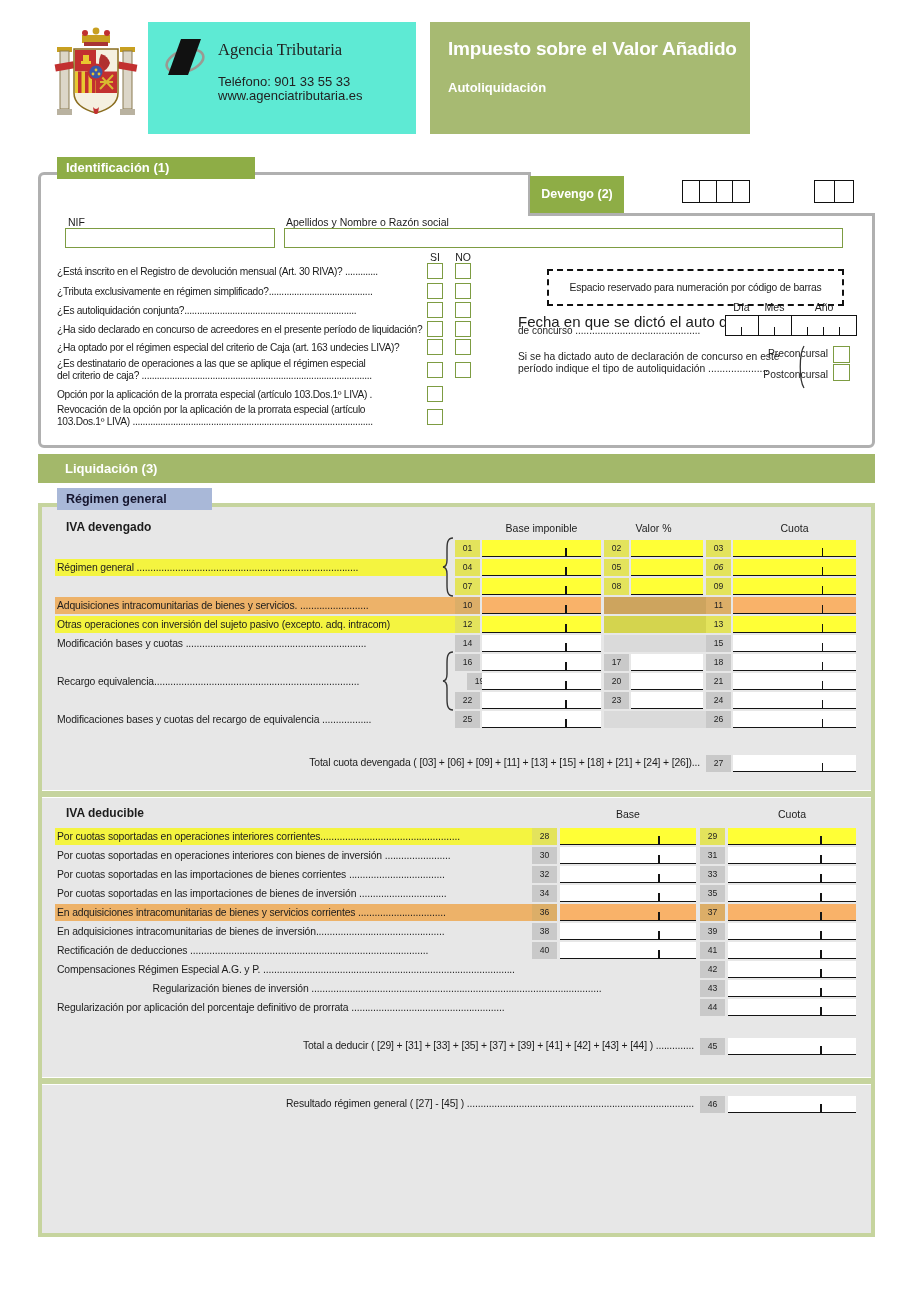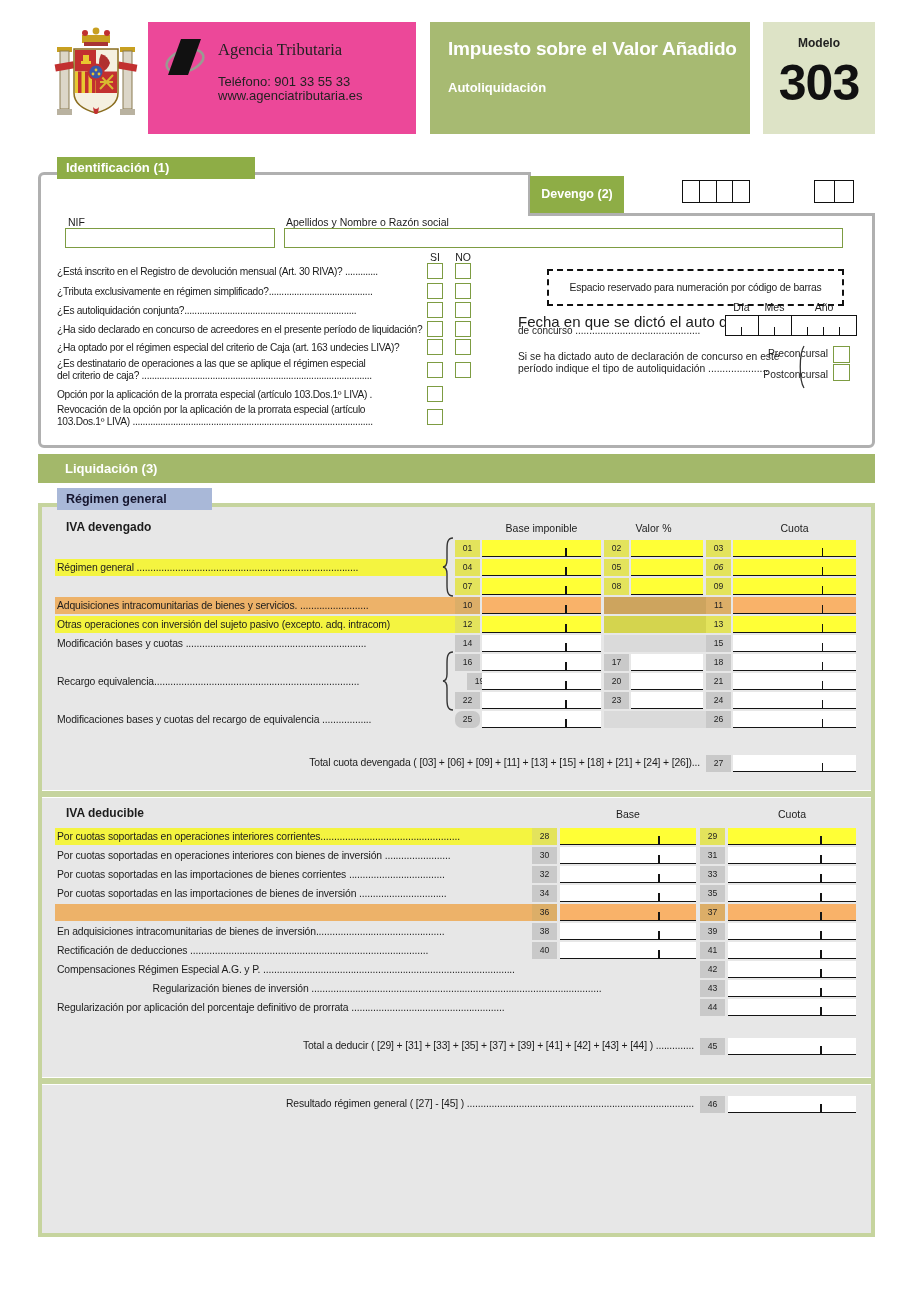--- a/index.html
+++ b/index.html
@@ -1,21 +1,21 @@
 <!DOCTYPE html>
 <html><head>
 <meta charset="utf-8">
 <style>
   *{margin:0;padding:0;box-sizing:border-box}
   html,body{background:#fff}
   body{font-family:"Liberation Sans",sans-serif;color:#1c1c1c;-webkit-font-smoothing:antialiased}
   #form{position:relative;width:913px;height:1291px;background:#fff;overflow:hidden}
   .abs{position:absolute}
   .hdr-panel{position:absolute;top:22px;height:112px}
-  #agency-panel{left:148px;width:268px;background:#ec4899}
+  #agency-panel{left:148px;width:268px;background:#5eead4}
   #title-panel{left:430px;width:320px;background:#a7ba72}
   #model-panel{left:763px;width:112px;background:#dde3c6;text-align:center}
   .agency-name{position:absolute;left:70px;top:18px;font-family:"Liberation Serif",serif;font-size:16.5px;color:#222}
   .agency-line{position:absolute;left:70px;font-size:13px;color:#222}
   .form-title{position:absolute;left:18px;top:16px;font-size:19px;font-weight:700;color:#fff;letter-spacing:-0.2px}
   .form-subtitle{position:absolute;left:18px;top:58px;font-size:13px;font-weight:700;color:#fff}
   .model-label{position:absolute;top:14px;width:100%;font-size:12px;font-weight:700;color:#222}
   .model-number{position:absolute;top:32px;width:100%;font-size:50px;font-weight:700;color:#111;letter-spacing:-1px}
   .sec-label{position:absolute;background:#8ead46;color:#fff;font-size:13px;font-weight:700;line-height:22px;padding-left:9px;z-index:5}
   #ident-label{left:57px;top:157px;width:198px;height:22px}
@@ -100,24 +100,20 @@
     <div class="agency-name">Agencia Tributaria</div>
     <div class="agency-line" style="top:52px">Teléfono: 901 33 55 33</div>
     <div class="agency-line" style="top:66px">www.agenciatributaria.es</div>
   </div>
 
   <div class="hdr-panel" id="title-panel">
     <div class="form-title">Impuesto sobre el Valor Añadido</div>
     <div class="form-subtitle">Autoliquidación</div>
   </div>
 
-  <div class="hdr-panel" id="model-panel">
-    <div class="model-label">Modelo</div>
-    <div class="model-number">303</div>
-  </div>
 
   <div class="sec-label" id="ident-label">Identificación (1)</div>
   <div id="ident-box"></div>
 
   <div id="devengo-strip"></div>
   <div id="devengo-label">Devengo (2)</div>
   <div class="small-lbl" style="left:634px;top:187px">Ejercicio</div>
   <div class="cellbox" style="left:682px;top:180px;width:68px;height:23px">
     <div class="cell"></div>
       <div class="cell"></div>
@@ -337,21 +333,21 @@
     <div class="field" style="left: 482px; top: 692px; width: 119px;">
       <div class="tick" style="position: absolute; bottom: 0px; left: 70%; width: 1.6px; height: 8px; background: rgb(20, 20, 20);"></div>
     </div>
     <div class="num" style="left: 604px; top: 692px;">23</div>
     <div class="field" style="left: 631px; top: 692px; width: 72px;"></div>
     <div class="num" style="left: 706px; top: 692px;">24</div>
     <div class="field" style="left: 733px; top: 692px; width: 123px;">
       <div class="tick" style="position: absolute; bottom: 0px; left: 72%; width: 1.6px; height: 8px; background: rgb(20, 20, 20);"></div>
     </div>
     <div class="row-label" style="top: 714px; width: 392px;">Modificaciones bases y cuotas del recargo de equivalencia ..................</div>
-    <div class="num" style="left: 455px; top: 711px; border-radius: 7px;">25</div>
+    <div class="num" style="left: 455px; top: 711px;">25</div>
     <div class="field" style="left: 482px; top: 711px; width: 119px;">
       <div class="tick" style="position: absolute; bottom: 0px; left: 70%; width: 1.6px; height: 8px; background: rgb(20, 20, 20);"></div>
     </div>
     <div class="gap g-grey" style="left: 604px; top: 711px; width: 102px;"></div>
     <div class="num" style="left: 706px; top: 711px;">26</div>
     <div class="field" style="left: 733px; top: 711px; width: 123px;">
       <div class="tick" style="position: absolute; bottom: 0px; left: 72%; width: 1.6px; height: 8px; background: rgb(20, 20, 20);"></div>
     </div>
     <div class="band b-yellow" style="left: 55px; top: 828px; width: 477px;"></div>
     <div class="row-label" style="top: 831px; width: 470px;">Por cuotas soportadas en operaciones interiores corrientes...................................................</div>
@@ -384,20 +380,21 @@
     <div class="row-label" style="top: 888px; width: 470px;">Por cuotas soportadas en las importaciones de bienes de inversión ................................</div>
     <div class="num" style="left: 532px; top: 885px;">34</div>
     <div class="field" style="left: 560px; top: 885px; width: 136px;">
       <div class="tick" style="position: absolute; bottom: 0px; left: 72%; width: 1.6px; height: 8px; background: rgb(20, 20, 20);"></div>
     </div>
     <div class="num" style="left: 700px; top: 885px;">35</div>
     <div class="field" style="left: 728px; top: 885px; width: 128px;">
       <div class="tick" style="position: absolute; bottom: 0px; left: 72%; width: 1.6px; height: 8px; background: rgb(20, 20, 20);"></div>
     </div>
     <div class="band b-orange" style="left: 55px; top: 904px; width: 477px;"></div>
+    <div class="row-label" style="top: 907px; width: 470px;">En adquisiciones intracomunitarias de bienes y servicios corrientes ................................</div>
     <div class="num n-orange" style="left: 532px; top: 904px;">36</div>
     <div class="field c-orange" style="left: 560px; top: 904px; width: 136px;">
       <div class="tick" style="position: absolute; bottom: 0px; left: 72%; width: 1.6px; height: 8px; background: rgb(20, 20, 20);"></div>
     </div>
     <div class="num n-orange" style="left: 700px; top: 904px;">37</div>
     <div class="field c-orange" style="left: 728px; top: 904px; width: 128px;">
       <div class="tick" style="position: absolute; bottom: 0px; left: 72%; width: 1.6px; height: 8px; background: rgb(20, 20, 20);"></div>
     </div>
     <div class="row-label" style="top: 926px; width: 470px;">En adquisiciones intracomunitarias de bienes de inversión...............................................</div>
     <div class="num" style="left: 532px; top: 923px;">38</div>

